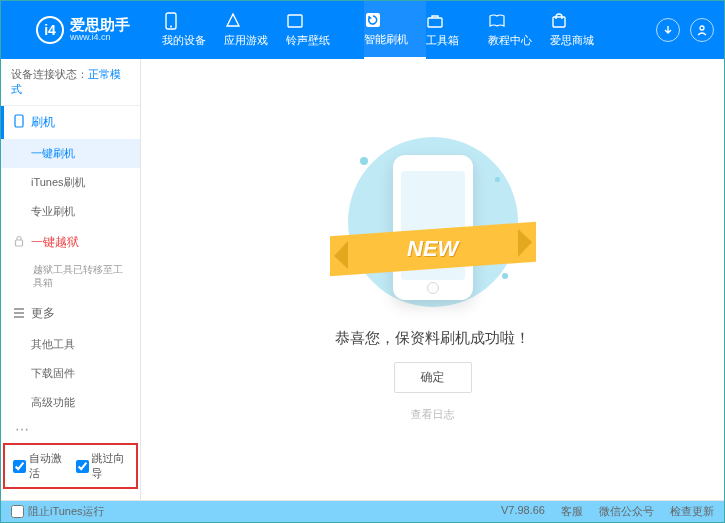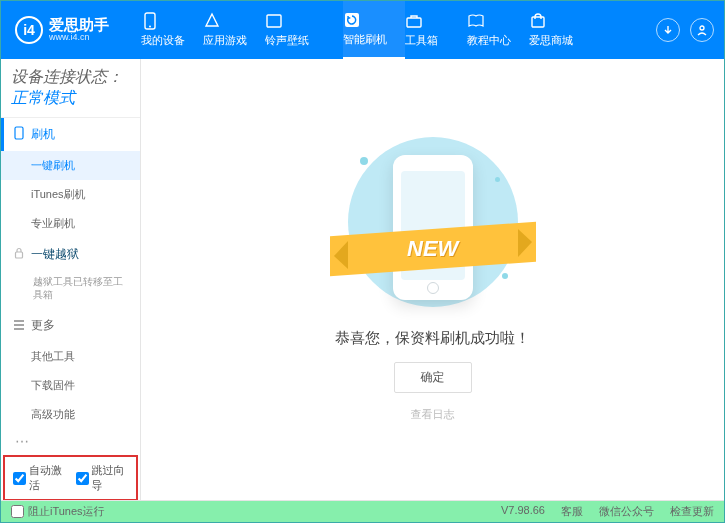--- a/index.html
+++ b/index.html
@@ -1,31 +1,31 @@
 <!DOCTYPE html>
 <html><head>
 <meta charset="utf-8">
 <style>
 * { margin: 0; padding: 0; box-sizing: border-box; font-family: "Microsoft YaHei", Arial, sans-serif; }
 body { background: #fff; width: 725px; height: 523px; overflow: hidden; border: 1px solid #3aa9a9; position: relative; }
 .header { background: #0086ff; height: 58px; display: flex; align-items: center; color: #fff; }
-.logo-area { display: flex; align-items: center; padding: 0 14px; width: 140px; }
+.logo-area { display: flex; align-items: center; padding: 0 14px; width: 140px; margin-left: 21px; }
 .logo-circle { width: 28px; height: 28px; border: 2px solid #fff; border-radius: 50%; display: flex; align-items: center; justify-content: center; font-weight: bold; font-size: 14px; margin-right: 6px; }
 .logo-text { display: flex; flex-direction: column; line-height: 1.1; }
 .logo-title { font-size: 15px; font-weight: bold; }
 .logo-url { font-size: 9px; opacity: 0.85; }
 .nav { display: flex; flex: 1; height: 100%; }
 .nav-item { width: 62px; display: flex; flex-direction: column; align-items: flex-start; justify-content: center; font-size: 11px; cursor: pointer; gap: 3px; }
 .nav-item.active { background: #1a8fff; border-bottom: 2px solid #fff; margin-left: 16px; }
 .nav-icon { width: 18px; height: 18px; display: flex; align-items: center; justify-content: center; }
 .header-right { display: flex; align-items: center; padding-right: 10px; gap: 10px; position: relative; }
 .circle-btn { width: 24px; height: 24px; border: 1.5px solid rgba(255,255,255,0.7); border-radius: 50%; display: flex; align-items: center; justify-content: center; cursor: pointer; }
 .layout { display: flex; height: calc(100% - 58px - 22px); }
 .sidebar { width: 140px; border-right: 1px solid #e5e5e5; display: flex; flex-direction: column; font-size: 12px; color: #555; }
-.conn-status { padding: 8px 10px; border-bottom: 1px solid #eee; font-size: 16px; color: #666; font-style: italic; }
+.conn-status { padding: 8px 10px; border-bottom: 1px solid #eee; font-size: 11px; color: #666; }
 .conn-status b { color: #0086ff; font-weight: normal; }
 .sb-section { padding: 8px 12px; display: flex; align-items: center; gap: 6px; color: #666; cursor: pointer; }
 .sb-section.active-blue { color: #0086ff; border-left: 3px solid #0086ff; padding-left: 9px; }
 .sb-sub { padding: 7px 12px 7px 30px; font-size: 11px; color: #666; cursor: pointer; }
 .sb-sub.active { background: #e9f3ff; color: #0086ff; }
 .sb-note { font-size: 10px; color: #999; padding: 4px 12px 8px 32px; line-height: 1.3; }
 .sb-ellipsis { color: #999; padding: 4px 14px; font-size: 14px; cursor: pointer; }
 .checkbox-row { border: 2px solid #d33; padding: 6px 8px; margin: 2px; display: flex; gap: 10px; font-size: 11px; }
 .checkbox-row label { display: flex; align-items: center; gap: 3px; cursor: pointer; }
 .checkbox-row input { accent-color: #0086ff; }
@@ -41,21 +41,21 @@
 .d2 { width: 5px; height: 5px; top: 40px; right: 18px; }
 .d3 { width: 6px; height: 6px; bottom: 28px; right: 10px; }
 .ribbon { position: absolute; left: -18px; right: -18px; top: 92px; height: 40px; background: #ffc23c; transform: skewY(-4deg); display: flex; align-items: center; justify-content: center; }
 .ribbon:before, .ribbon:after { content: ""; position: absolute; top: 6px; width: 0; height: 0; border: 14px solid transparent; }
 .ribbon:before { left: -10px; border-right-color: #e3a81e; }
 .ribbon:after { right: -10px; border-left-color: #e3a81e; }
 .ribbon-text { color: #fff; font-weight: 800; font-size: 22px; font-style: italic; transform: skewY(4deg); text-shadow: 1px 1px 0 #e09a1e; }
 .success-text { margin-top: 22px; font-size: 15px; color: #444; }
 .ok-btn { margin-top: 14px; border: 1px solid #ddd; background: #fff; padding: 6px 26px; font-size: 12px; color: #555; cursor: pointer; border-radius: 2px; }
 .log-link { margin-top: 14px; font-size: 11px; color: #bbb; cursor: pointer; }
-.footer { position: absolute; bottom: 0; left: 0; right: 0; height: 22px; border-top: 1px solid #e5e5e5; display: flex; align-items: center; font-size: 11px; color: #666; padding: 0 10px; background: #86efac; }
+.footer { position: absolute; bottom: 0; left: 0; right: 0; height: 22px; border-top: 1px solid #e5e5e5; display: flex; align-items: center; font-size: 11px; color: #666; padding: 0 10px; background: #7dd3fc; }
 .footer .f-left { display: flex; align-items: center; gap: 4px; }
 .footer .f-right { margin-left: auto; display: flex; gap: 16px; }
 .footer .f-right span { cursor: pointer; }
 .icon-svg { fill: currentColor; }
 </style>
 </head>
 <body>
 
 <div class="header">
   <div class="logo-area">
@@ -153,21 +153,21 @@
     <div class="sb-section active-blue">
       <span><svg width="12" height="14" viewBox="0 0 12 14">
             <rect x="2" y="1" width="8" height="12" rx="1.5" fill="none" stroke="#0086ff" stroke-width="1.2"></rect>
           </svg></span>
       <span>刷机</span>
     </div>
     <div class="sb-sub active">一键刷机</div>
     <div class="sb-sub">iTunes刷机</div>
     <div class="sb-sub">专业刷机</div>
 
-    <div class="sb-section" style="color:#0c4a6e">
+    <div class="sb-section" style="color:#ef4444">
       <span><svg width="12" height="12" viewBox="0 0 12 12">
             <rect x="2.5" y="5" width="7" height="6" rx="1" fill="none" stroke="#bbb" stroke-width="1.2"></rect>
             <path d="M4 5 V3.5 a2 2 0 0 1 4 0 V5" fill="none" stroke="#bbb" stroke-width="1.2"></path>
           </svg></span>
       <span>一键越狱</span>
     </div>
     <div class="sb-note">越狱工具已转移至工具箱</div>
 
     <div class="sb-section">
       <span><svg width="12" height="10" viewBox="0 0 12 10">

